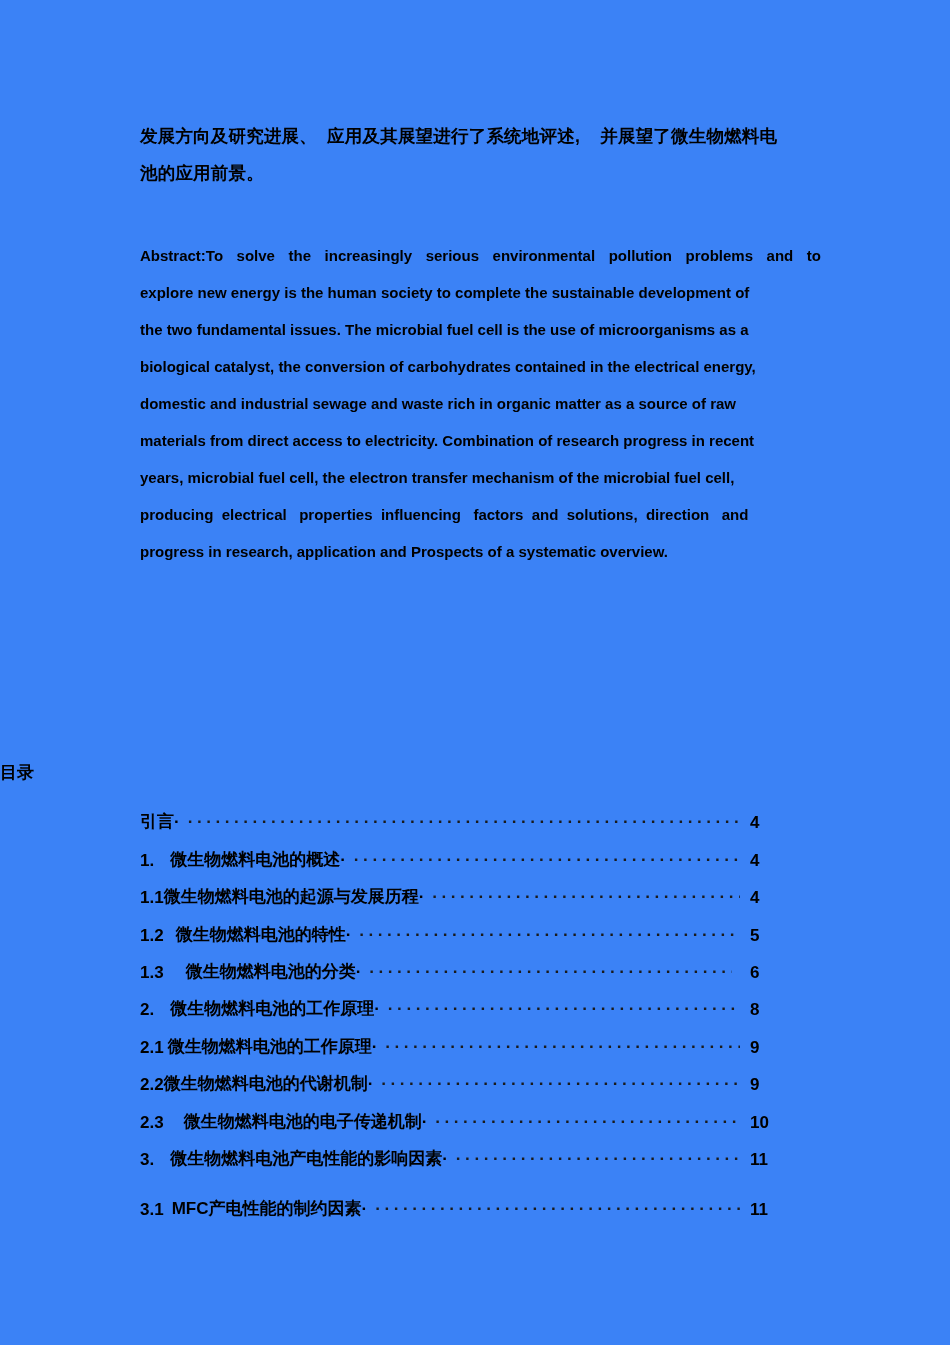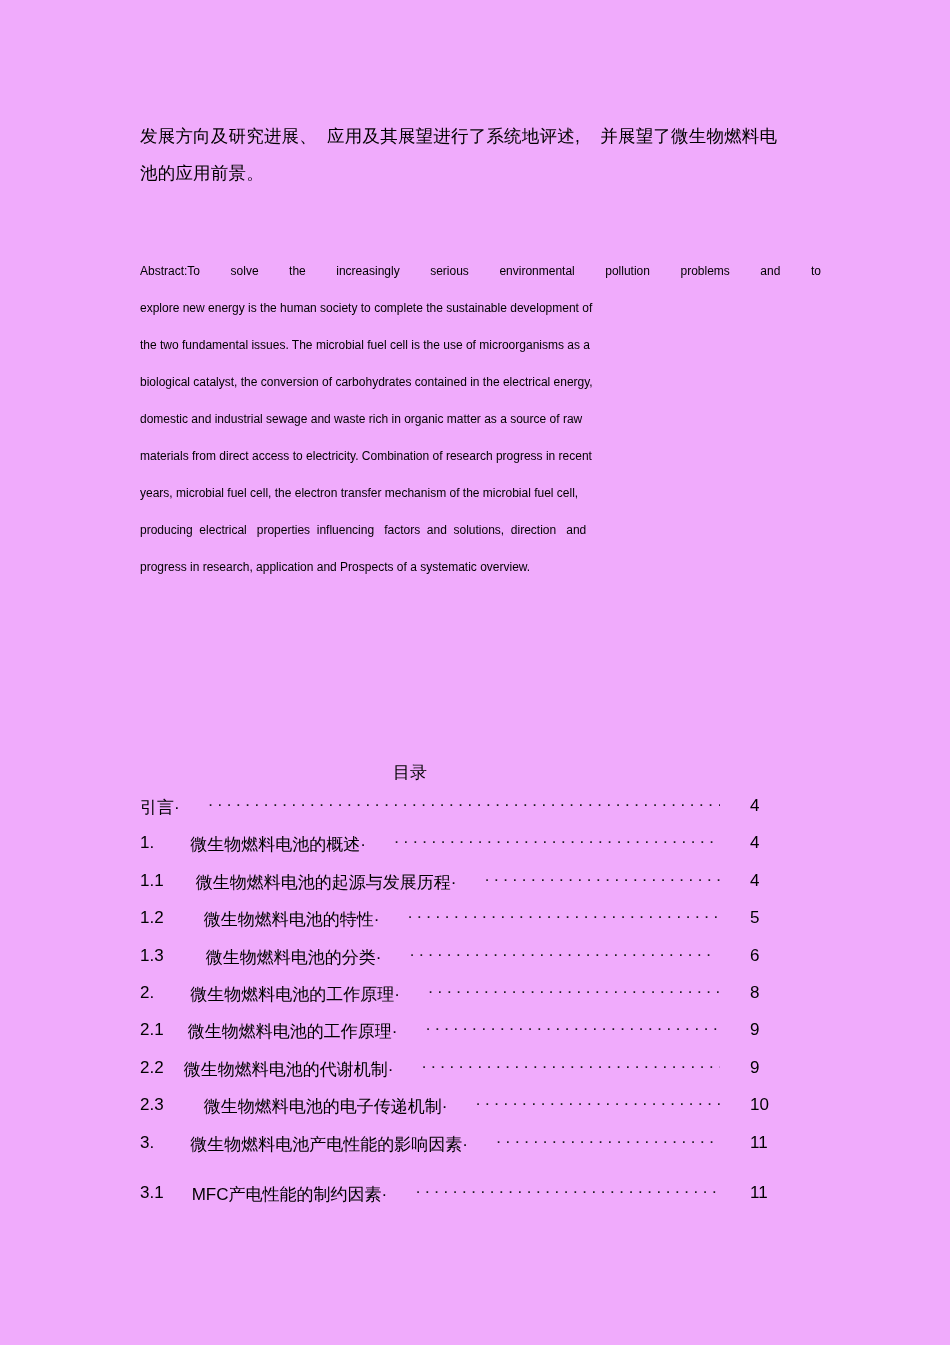--- a/index.html
+++ b/index.html
@@ -11,76 +11,75 @@
     width: 950px;
     height: 1345px;
     position: relative;
     font-family: "Liberation Sans", "DejaVu Sans", sans-serif;
     color: #000000;
     overflow: hidden;
   }
   .page {
     position: absolute;
     inset: 0;
-    background: #f0abfc;
+    background: #3b82f6;
+    font-weight: bold;
   }
 
   
   .cn-intro {
     position: absolute;
     left: 140px;
     top: 118px;
     width: 672px;
     font-size: 17.5px;
     line-height: 37px;
     letter-spacing: 0.2px;
     white-space: pre-wrap;
   }
 
   
   .abstract {
     position: absolute;
     left: 140px;
-    top: 253px;
+    top: 237px;
     width: 681px;
-    font-size: 12px;
+    font-size: 15px;
     line-height: 37px;
   }
   .abstract .ln {
     display: block;
     height: 37px;
     white-space: pre;
   }
   .abstract .just {
     display: flex;
     justify-content: space-between;
   }
 
   
   .toc-title {
     position: absolute;
     left: 0;
     top: 760px;
     width: 820px;
-    text-align: center;
     font-size: 17px;
     line-height: 26px;
   }
   .toc {
     position: absolute;
     left: 140px;
     top: 796px;
     width: 650px;
   }
   .toc-row {
     display: flex;
-    align-items: flex-start;
+    align-items: flex-end;
     height: 37.4px;
     font-size: 17px;
-    gap: 20px;
   }
   .toc-row.spaced { margin-top: 13px; }
 
   .toc-num {
     flex: 0 0 auto;
     white-space: pre;
   }
   .toc-label {
     flex: 0 0 auto;
     white-space: pre;
@@ -132,27 +131,27 @@
         <span class="toc-dots">···································································································</span>
         <span class="toc-page">4</span>
       </div>
       <div class="toc-row">
         <span class="toc-num" style="margin-right: 16px;">1.</span>
         <span class="toc-label">微生物燃料电池的概述·</span>
         <span class="toc-dots">···································································································</span>
         <span class="toc-page">4</span>
       </div>
       <div class="toc-row">
-        <span class="toc-num" style="margin-right: 12px;">1.1</span>
+        <span class="toc-num" style="">1.1</span>
         <span class="toc-label">微生物燃料电池的起源与发展历程·</span>
         <span class="toc-dots">···································································································</span>
         <span class="toc-page">4</span>
       </div>
       <div class="toc-row">
-        <span class="toc-num" style="margin-right: 20px;">1.2</span>
+        <span class="toc-num" style="margin-right: 12px;">1.2</span>
         <span class="toc-label">微生物燃料电池的特性·</span>
         <span class="toc-dots">···································································································</span>
         <span class="toc-page">5</span>
       </div>
       <div class="toc-row">
         <span class="toc-num" style="margin-right: 22px;">1.3</span>
         <span class="toc-label">微生物燃料电池的分类·</span>
         <span class="toc-dots">···································································································</span>
         <span class="toc-page shift">6</span>
       </div>

